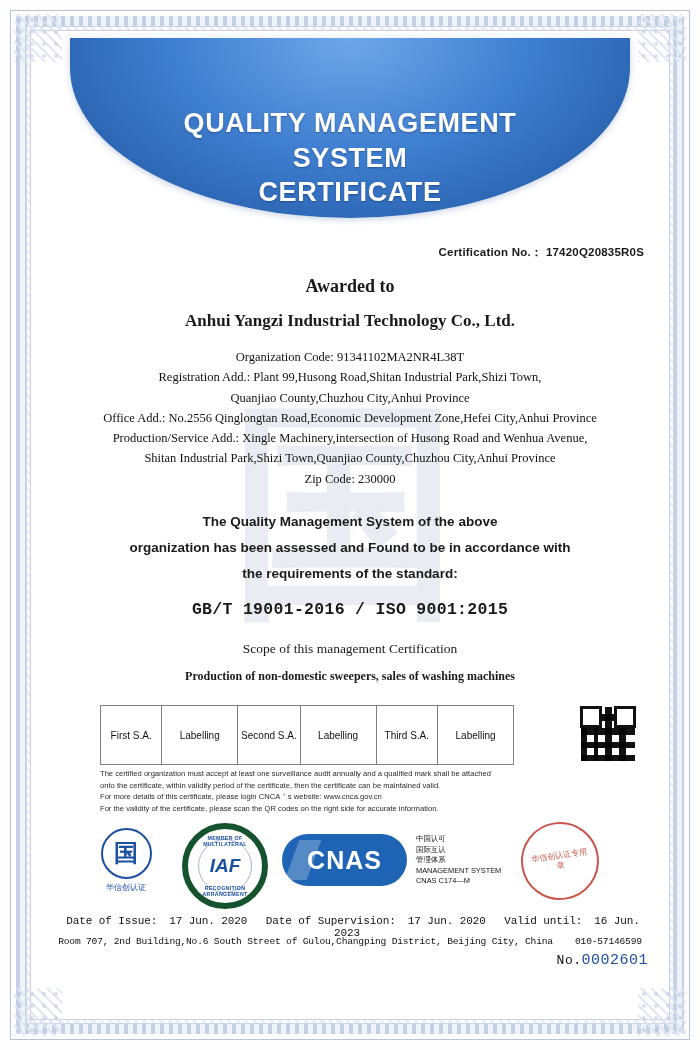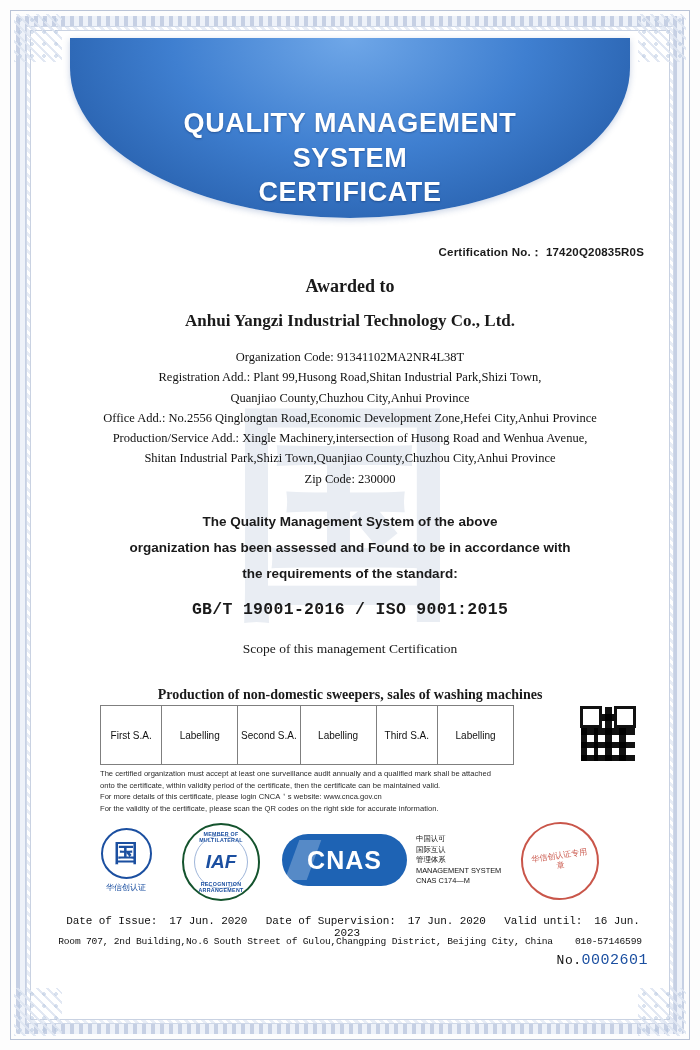--- a/index.html
+++ b/index.html
@@ -88,21 +88,21 @@
     font-size:13.5px;font-weight:700;line-height:1.95;
   }
   .standard{
     margin-top:12px;font-family:Liberation Mono, monospace;
     font-size:16.5px;font-weight:700;letter-spacing:.3px;
   }
   .scope-label{
     margin-top:22px;font-size:13.5px;font-family:"Liberation Serif",serif;
   }
   .scope-text{
-    margin-top:30px;font-size:14px;font-weight:700;font-family:"Liberation Serif",serif;
+    margin-top:12px;font-size:12px;font-weight:700;font-family:"Liberation Serif",serif;
   }
 
   
   .surv-wrap{position:absolute;left:100px;top:705px;width:414px;}
   table.surv{border-collapse:collapse;width:414px;font-family:"Liberation Sans",sans-serif;}
   table.surv td{
     border:1px solid #7f7f7f;height:56px;text-align:center;vertical-align:middle;
     font-size:10px;color:#111;
   }
   table.surv td.sa{width:62px;margin-left:32px;}
@@ -139,21 +139,21 @@
   }
   .cnca .ring{
     width:47px;height:47px;border:2.5px solid #1b4fa0;border-radius:50%;
     display:flex;align-items:center;justify-content:center;
     font-family:"Liberation Sans",sans-serif;font-size:24px;font-weight:700;color:#1b4fa0;
   }
   .cnca .cn{margin-top:3px;font-size:8px;color:#1b4fa0;font-family:"Liberation Sans",sans-serif;text-align:center;}
 
   .iaf{
     position:absolute;left:96px;top:3px;width:74px;height:74px;border-radius:50%;
-    border:2px solid #14532d;display:flex;align-items:center;justify-content:center;
+    border:6px solid #14532d;display:flex;align-items:center;justify-content:center;
     background:#fff;
   }
   .iaf .iaf-core{
     width:52px;height:52px;border-radius:50%;background:#fff;
     display:flex;align-items:center;justify-content:center;
     font-family:"Liberation Sans",sans-serif;font-weight:700;font-style:italic;
     font-size:19px;color:#1b4fa0;border:1px solid #9fb6da;
   }
   .iaf .arc-top,.iaf .arc-bot{
     position:absolute;left:0;right:0;text-align:center;

